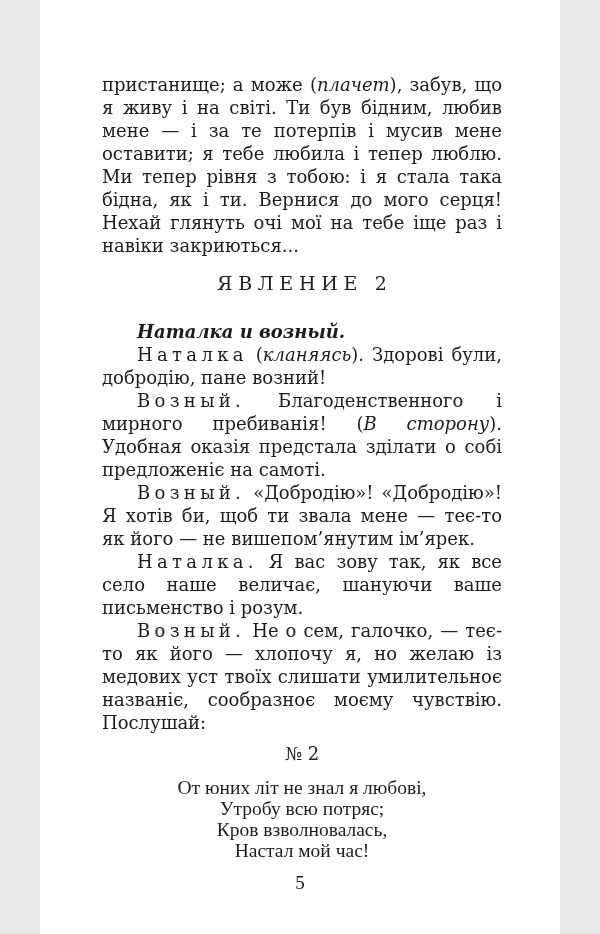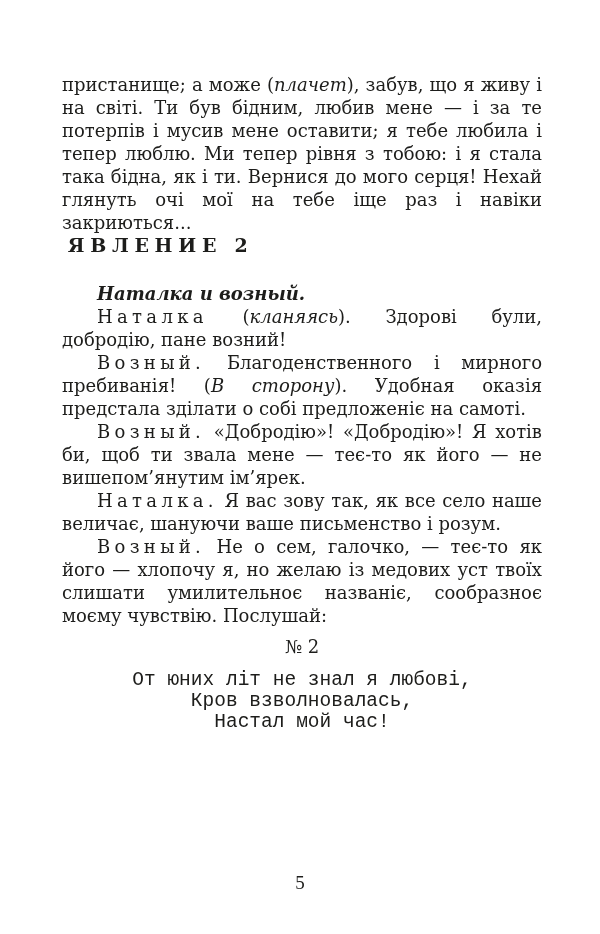--- a/index.html
+++ b/index.html
@@ -1,60 +1,61 @@
 <!DOCTYPE html>
 <html><head>
 <meta charset="utf-8">
 <style>
   * { margin: 0; padding: 0; box-sizing: border-box; }
   html, body { background: #e8e8e8; }
   .book-page {
     position: relative;
-    width: 600px;
+    width: 520px;
     height: 934px;
     margin: 0 auto;
     background: #ffffff;
     color: #1d1d1b;
     padding: 73px 58px 0 62px;
     overflow: hidden;
     font-family: "DejaVu Serif", serif;
   }
   .body-par {
     font-size: 18px;
     line-height: 23px;
     text-align: justify;
     text-indent: 35px;
   }
   .no-indent { text-indent: 0; }
   .scene-heading {
+    margin-top: 15px;
     font-size: 19px;
     line-height: 23px;
-    font-weight: bold;
-    text-align: left;
+    font-weight: normal;
+    text-align: center;
     letter-spacing: 0.3em;
     padding-left: 0.3em; 
   }
   .stage-direction {
     margin-top: 25px;
     font-style: italic;
     font-size: 18px;
     line-height: 23px;
     text-indent: 35px;
     font-weight: bold;
   }
   .spk { letter-spacing: 0.24em; }
   .song-number {
     margin-top: 8px;
     text-align: center;
     font-size: 18px;
     line-height: 23px;
   }
   .verse {
     margin-top: 12px;
-    font-family: Liberation Mono, monospace;
+    font-family: Liberation Serif, serif;
     font-size: 19.5px;
     line-height: 21px;
     text-align: center;
   }
   .page-number {
     position: absolute;
     top: 872px;
     left: 0;
     width: 100%;
     text-align: center;
@@ -82,19 +83,20 @@
   <p class="body-par"><span class="spk">Возный.</span><span></span><em></em><span> «Добродію»! «Добродію»! Я хотів би, щоб ти звала мене — теє-то як його — не вишепом’янутим ім’ярек.</span></p>
 
   <p class="body-par"><span class="spk">Наталка.</span><span></span><em></em><span> Я вас зову так, як все село наше величає, шануючи ваше письменство і розум.</span></p>
 
   <p class="body-par"><span class="spk">Возный.</span><span></span><em></em><span> Не о сем, галочко, — теє-то як його — хлопочу я, но желаю із медових уст твоїх слишати умилительноє названіє, сообразноє моєму чувствію. Послушай:</span></p>
 
   <p class="song-number">№ 2</p>
 
   <div class="verse">
     <div class="verse-line">От юних літ не знал я любові,</div>
+    <div class="verse-line">Утробу всю потряс;</div>
     <div class="verse-line">Кров взволновалась,</div>
     <div class="verse-line">Настал мой час!</div>
   </div>
 
   <div class="page-number">5</div>
 
 </div>
 
 </body></html>

